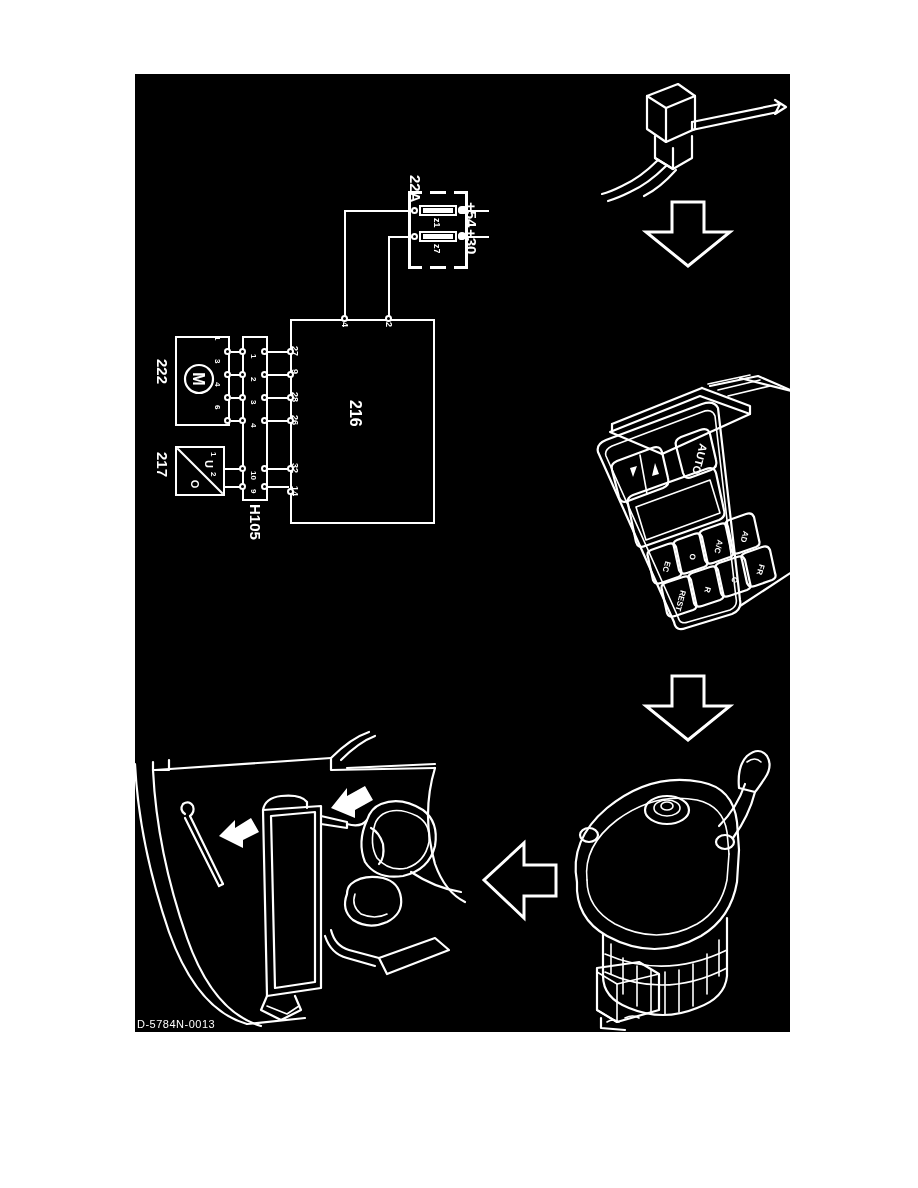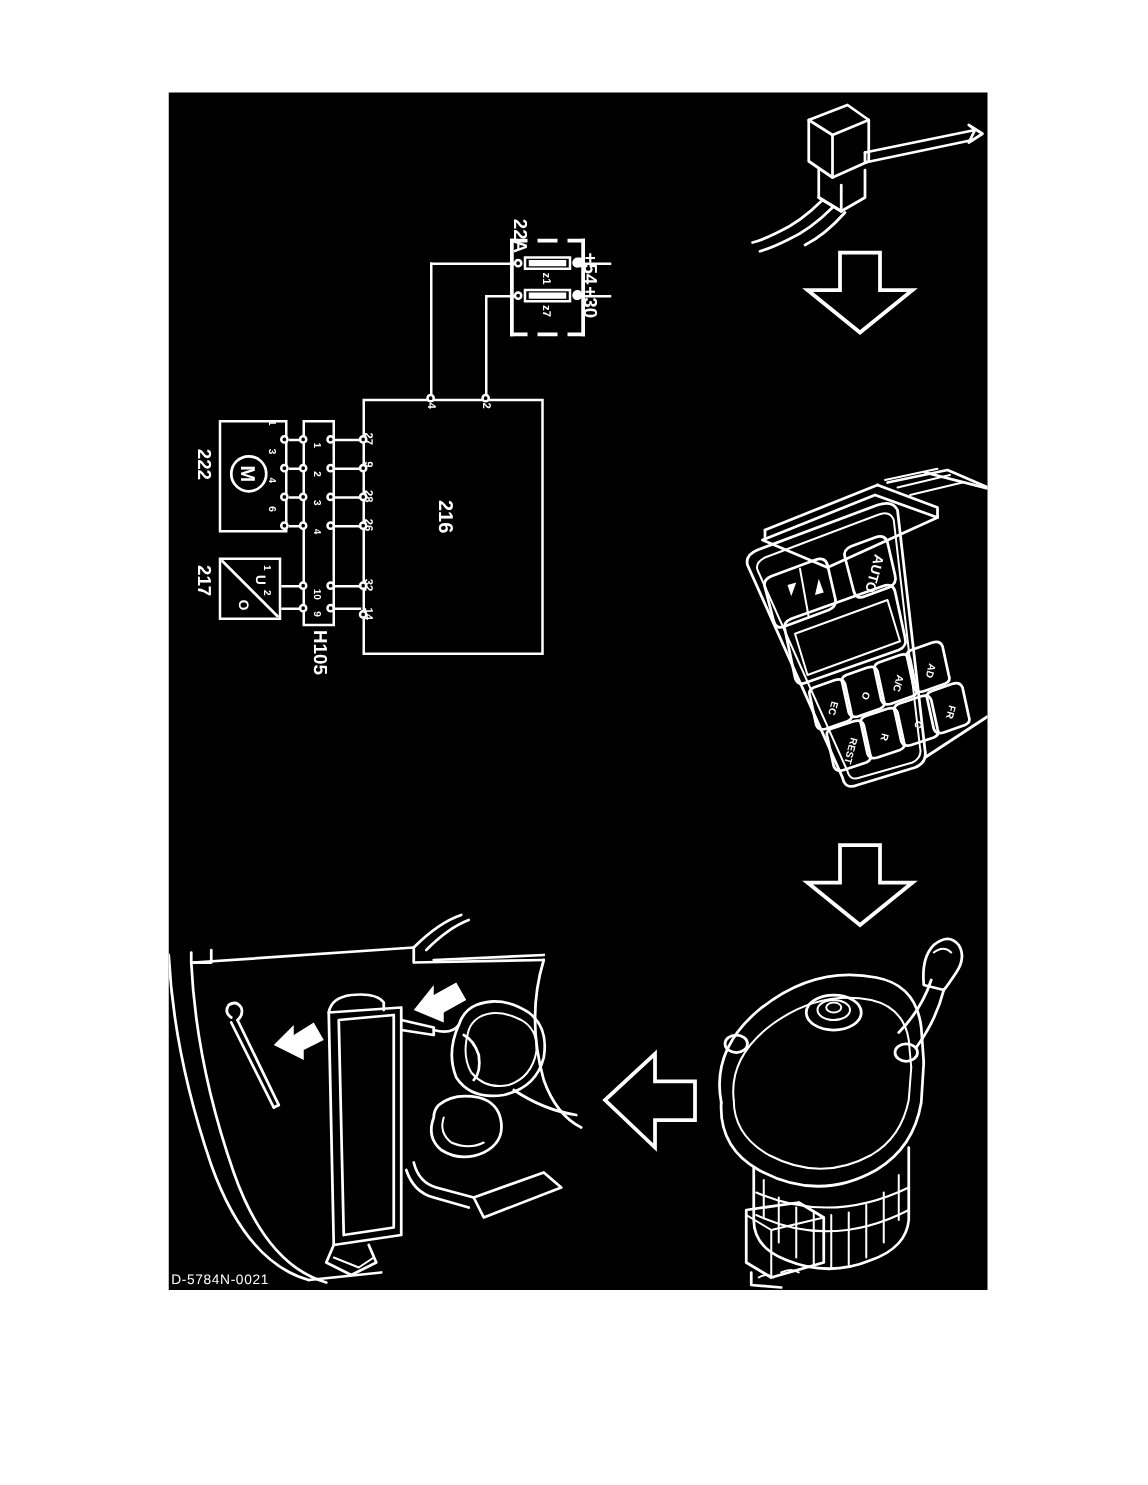--- a/index.html
+++ b/index.html
@@ -313,16 +313,16 @@
       <path class="stroke" d="M244 234 L300 214 L314 226 L252 250 Z"></path>
 
       <path class="stroke" d="M300 44 Q286 90 300 140 Q310 168 330 178"></path>
       <path class="stroke" d="M276 148 Q300 164 326 168"></path>
 
       <path class="arrow-solid" d="M84 112 L100 96 L100 104 L116 94 L124 108 L108 116 L108 124 Z"></path>
 
       <path class="arrow-solid" d="M196 84 L212 64 L212 72 L230 62 L238 76 L220 86 L220 94 Z"></path>
     </svg>
 
-    <div class="footer" style="left:2px;top:944px;">D-5784N-0021</div>
+    <div class="footer" style="left:2px;top:944px;">D-5784N-0013</div>
 
   </div>
 </div>
 
 </body></html>

